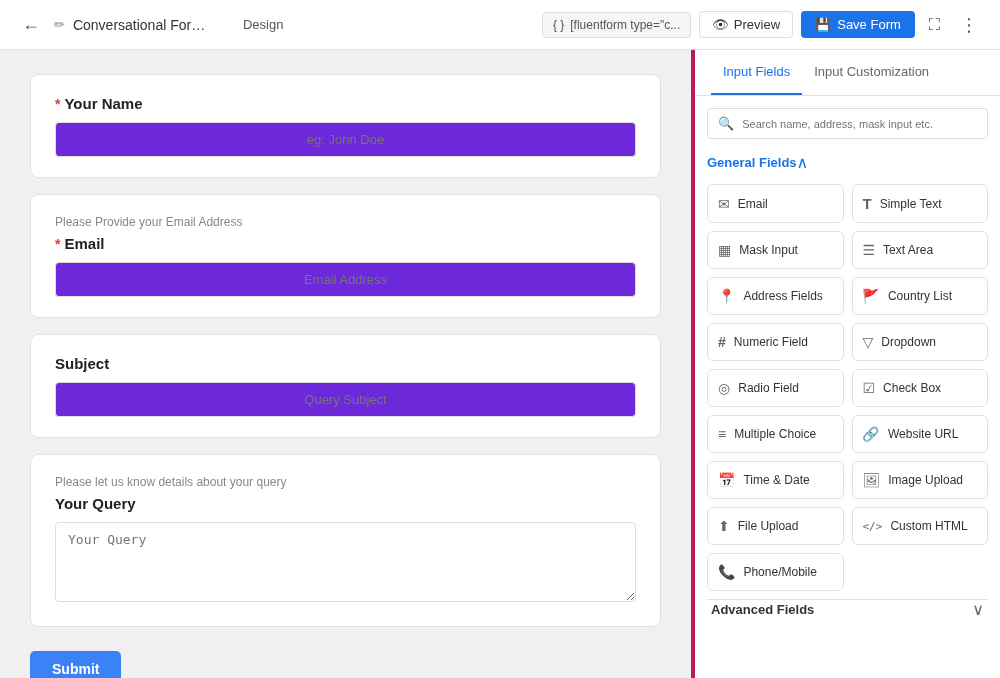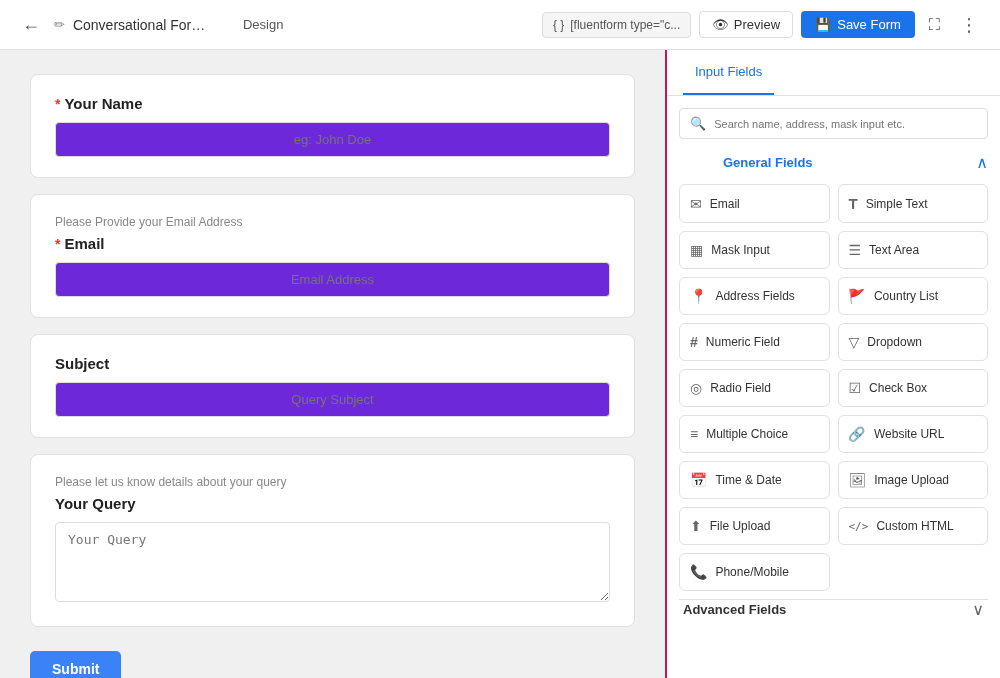--- a/index.html
+++ b/index.html
@@ -34,32 +34,32 @@
     .field-label { font-size: 15px; font-weight: 600; color: #222; margin-bottom: 10px; display: flex; align-items: center; gap: 4px; }
     .required-star { color: #e53935; font-size: 14px; }
     .field-sublabel { font-size: 12px; color: #888; margin-bottom: 6px; }
 
     .form-input { width: 100%; border: 1px solid #ddd; border-radius: 4px; padding: 9px 12px; font-size: 13px; color: #aaa; outline: none; background: #6d28d9; text-align: center; }
     .form-textarea { width: 100%; border: 1px solid #ddd; border-radius: 4px; padding: 9px 12px; font-size: 13px; color: #aaa; outline: none; resize: vertical; min-height: 80px; background: #fff; }
 
     .submit-btn { background: #3b82f6; color: #fff; border: none; border-radius: 5px; padding: 10px 22px; font-size: 14px; font-weight: 600; cursor: pointer; margin-top: 8px; }
 
     
-    .right-sidebar { width: 335px; background: #fff; border-left: 2px solid #be185d; display: flex; flex-direction: column; overflow: hidden; flex-shrink: 0; }
+    .right-sidebar { width: 309px; background: #fff; border-left: 4px solid #be185d; display: flex; flex-direction: column; overflow: hidden; flex-shrink: 0; }
 
     .sidebar-tabs { display: flex; border-bottom: 1px solid #e0e0e0; padding: 0 16px; }
     .sidebar-tab { padding: 14px 12px; font-size: 13px; cursor: pointer; border-bottom: 2px solid transparent; color: #666; }
     .sidebar-tab.active { color: #1a73e8; border-bottom-color: #1a73e8; font-weight: 500; }
 
     .sidebar-content { flex: 1; overflow-y: auto; padding: 12px; }
 
     .search-box { display: flex; align-items: center; gap: 8px; border: 1px solid #ddd; border-radius: 4px; padding: 7px 10px; margin-bottom: 14px; }
     .search-box input { border: none; outline: none; font-size: 11px; color: #666; flex: 1; background: transparent; }
 
-    .section-header { display: flex; align-items: center; justify-content: space-between; margin-bottom: 12px; margin-left: 44px; }
+    .section-header { display: flex; align-items: center; margin-bottom: 12px; }
     .section-title { font-size: 13px; font-weight: 600; color: #1a73e8; }
     .section-toggle { background: none; border: none; cursor: pointer; color: #1a73e8; font-size: 16px; }
 
     .fields-grid { display: grid; grid-template-columns: 1fr 1fr; gap: 8px; margin-bottom: 8px; }
 
     .field-item { display: flex; align-items: center; gap: 8px; border: 1px solid #e0e0e0; border-radius: 6px; padding: 10px 10px; font-size: 12px; color: #333; cursor: pointer; background: #fff; }
     .field-icon { font-size: 14px; color: #666; flex-shrink: 0; }
 
     .advanced-section { display: flex; align-items: center; justify-content: space-between; padding: 0 4px 4px; border-top: 1px solid #e0e0e0; margin-top: 8px; }
     .advanced-title { font-size: 13px; font-weight: 600; color: #333; }
@@ -145,20 +145,21 @@
       </div>
       <textarea class="form-textarea" placeholder="Your Query" style=""></textarea>
     </div>
 
     <button class="submit-btn">Submit</button>
   </div>
 
   <aside class="right-sidebar">
     <div class="sidebar-tabs">
       <div class="sidebar-tab active">Input Fields</div>
+      <div class="sidebar-tab">Input Customization</div>
     </div>
 
     <div class="sidebar-content">
 
       <div class="search-box">
         <span style="font-size:13px; color:#888;">🔍</span>
         <input type="text" placeholder="Search name, address, mask input etc." style="">
       </div>
 
       <div class="section-header">

